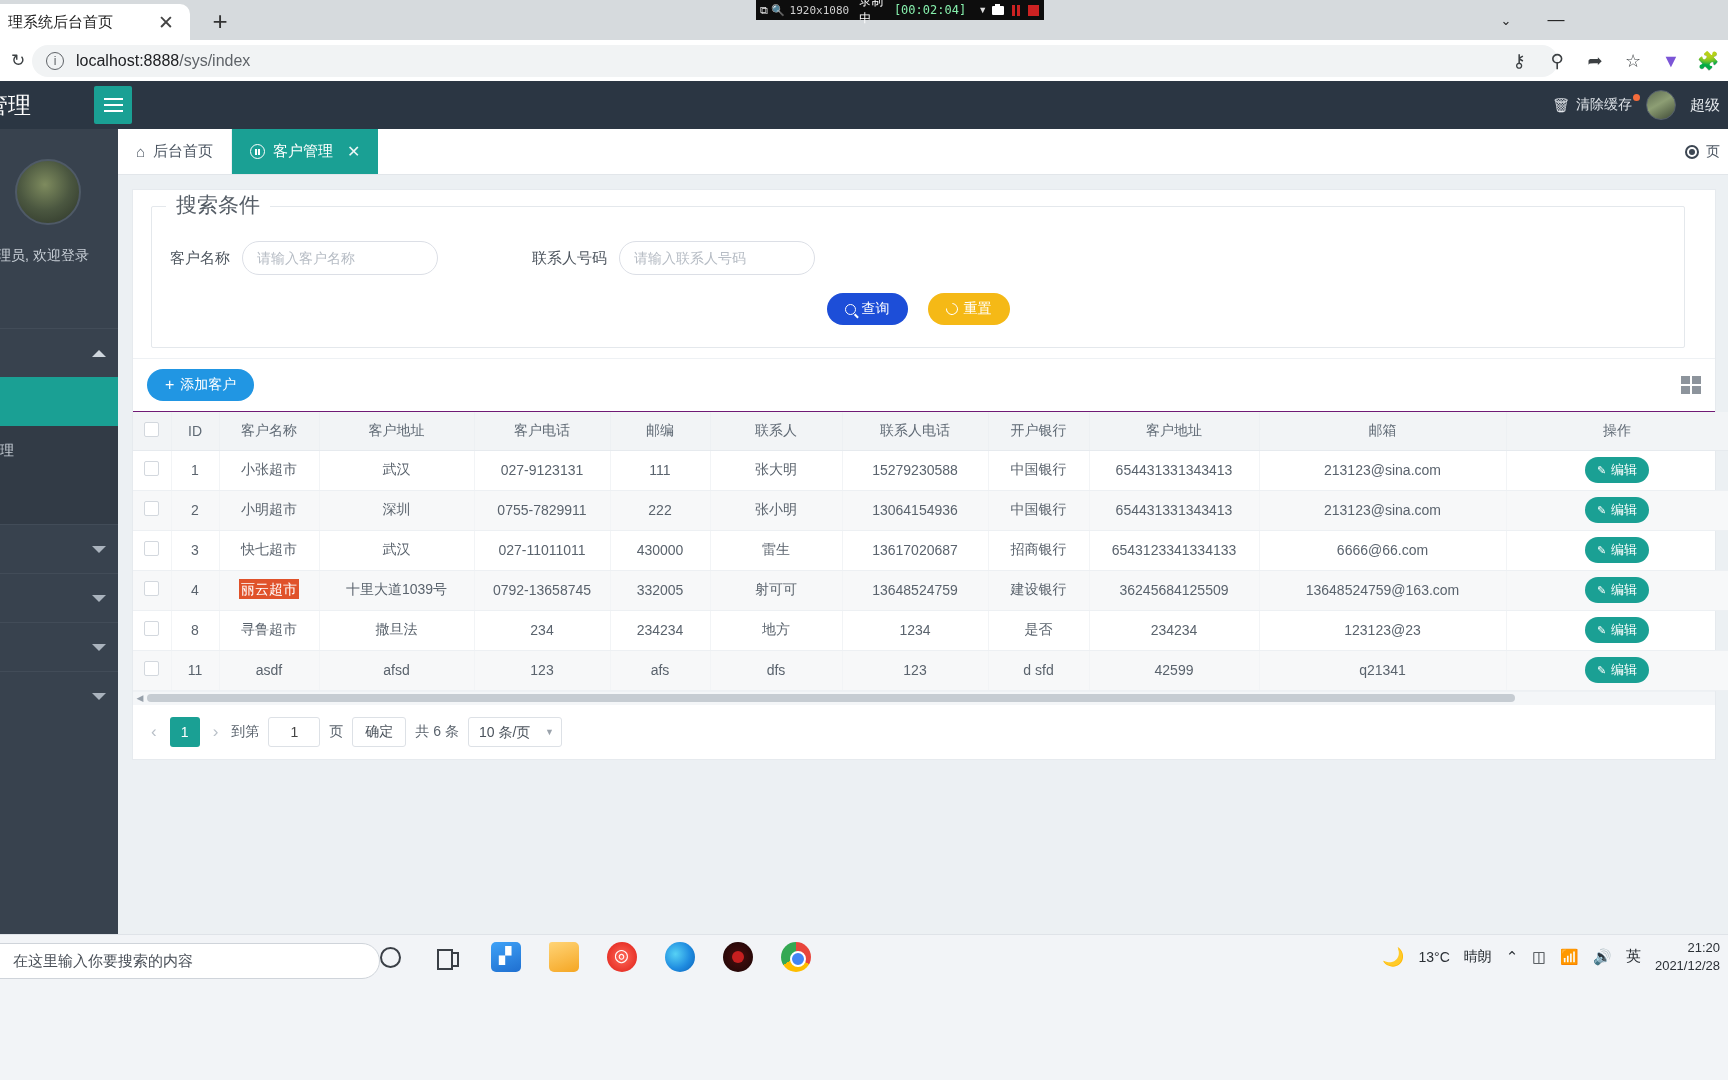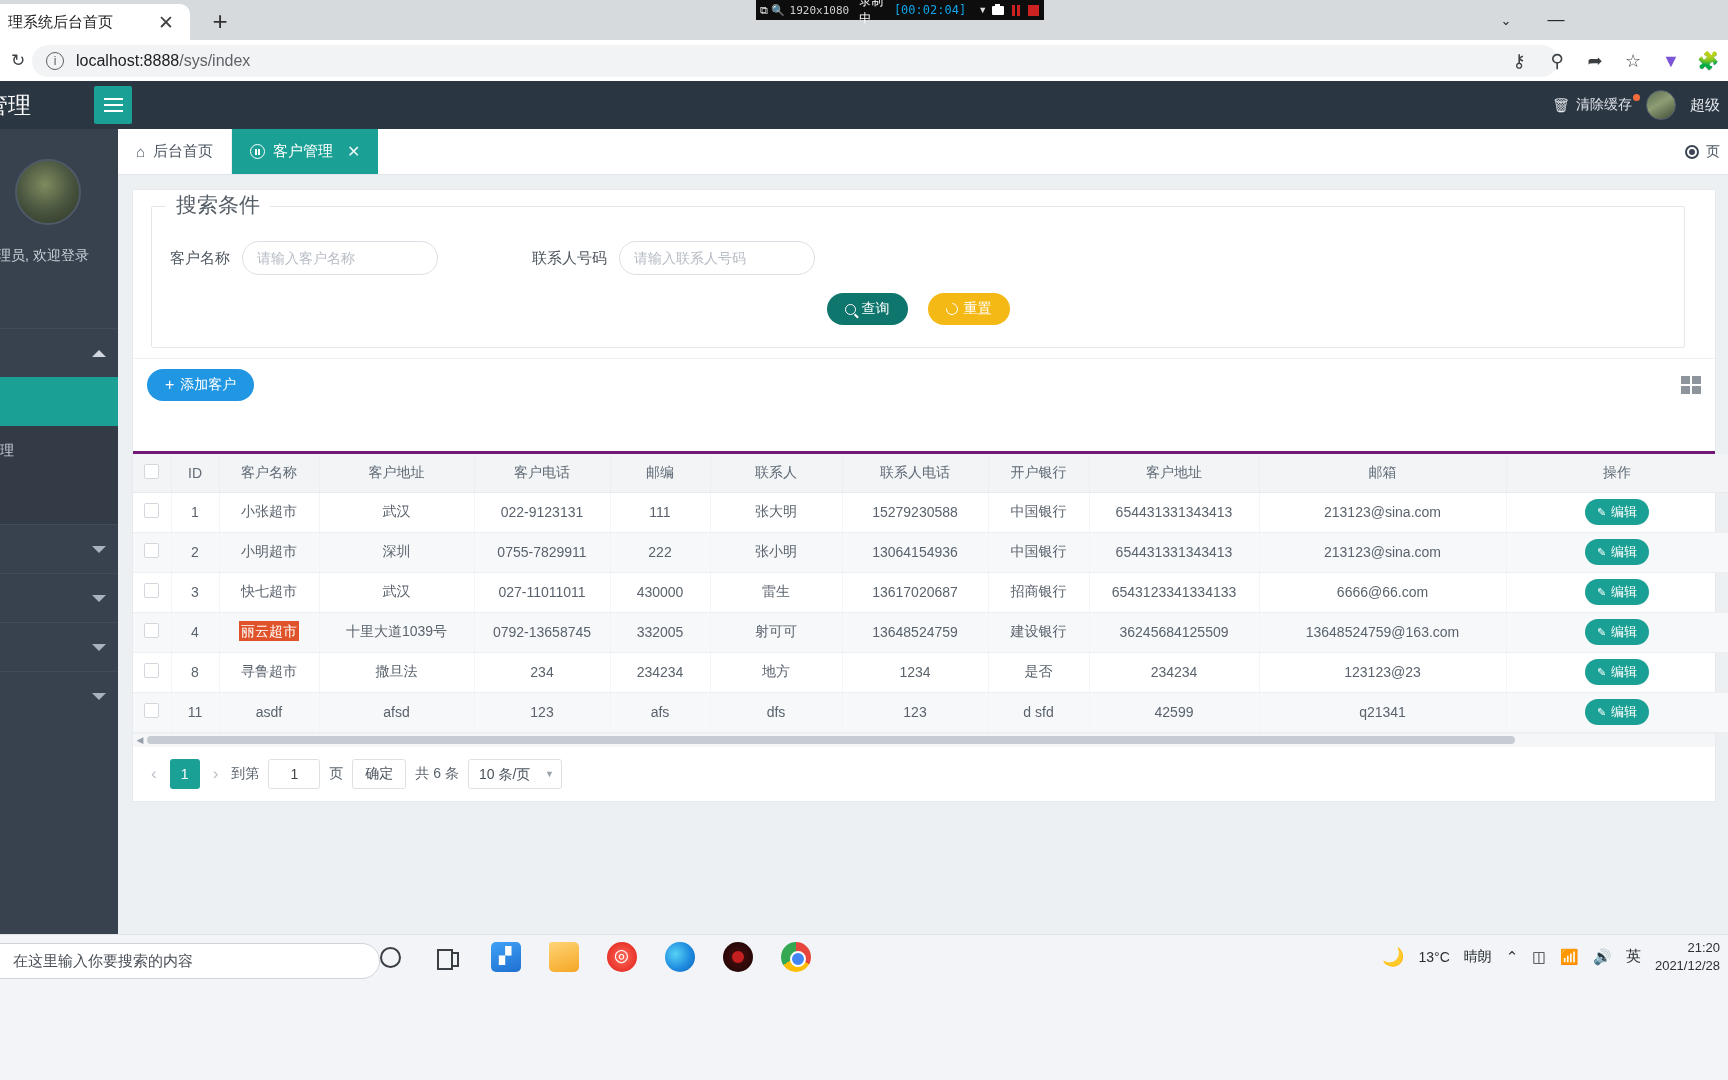--- a/index.html
+++ b/index.html
@@ -70,21 +70,21 @@
   
   .recbar {
     position: absolute; left: 756px; top: 0; width: 288px; height: 20px;
     background: #0d0d0d; display: flex; align-items: center; z-index: 40;
     padding: 0 4px; gap: 4px;
   }
   .rec-seg { color: #e6e6e6; font-size: 11px; display: flex; align-items: center;
     font-family: "DejaVu Sans Mono", monospace; gap: 3px; }
   .rec-res { color: #cfcfcf; font-size: 11px; font-family: "DejaVu Sans Mono", monospace; }
   .rec-state { color: #fff; font-size: 12px; margin-left: 6px; }
-  .rec-time { color: #0ea5e9; font-size: 12px; font-family: "DejaVu Sans Mono", monospace; }
+  .rec-time { color: #86efac; font-size: 12px; font-family: "DejaVu Sans Mono", monospace; }
   .rec-caret { color: #ddd; font-size: 9px; margin-left: 8px; }
   .rec-btn { width: 16px; height: 14px; display:flex; align-items:center; justify-content:center; }
   .rec-cam { width: 12px; height: 9px; background: #fff; border-radius: 1px; position: relative; }
   .rec-cam::before { content:""; position:absolute; left:3px; top:-2px; width:5px; height:2px; background:#fff; }
   .rec-pause { display: flex; gap: 2px; }
   .rec-pause i { display:block; width: 3px; height: 11px; background: #cc2222; }
   .rec-stop { width: 11px; height: 11px; background: #cc2222; }
 
   
   .app {
@@ -210,21 +210,21 @@
   }
   .fld-input::placeholder { color: #b6bcc4; }
   .gap-a { width: 48px; } .gap-b { width: 46px; }
   .btn-row { display: flex; justify-content: center; gap: 20px; padding: 18px 0 6px; }
   .btn {
     height: 32px; border-radius: 16px; border: none; color: #fff;
     font-size: 14px; padding: 0 18px; cursor: pointer;
     display: inline-flex; align-items: center; gap: 6px;
     font-family: "Liberation Sans", "DejaVu Sans", sans-serif;
   }
-  .btn.search { background: #0f766e; }
+  .btn.search { background: #1d4ed8; }
   .btn.reset { background: #f5b916; }
   .btn.add { background: #2196e3; margin: 0; }
   .ic-mag {
     width: 11px; height: 11px; border: 1.6px solid #fff; border-radius: 50%;
     position: relative; display: inline-block;
   }
   .ic-mag::after { content:""; position:absolute; right:-4px; bottom:-3px; width:5px; height:1.6px;
     background:#fff; transform: rotate(45deg); }
   .ic-refresh {
     width: 12px; height: 12px; border: 1.6px solid #fff; border-radius: 50%;
@@ -237,21 +237,21 @@
     display: flex; align-items: center; padding: 10px 14px 10px 14px;
     border-top: 1px solid #eef1f4;
   }
   .grid-ic {
     margin-left: auto; width: 20px; height: 18px; display: grid;
     grid-template-columns: 1fr 1fr; gap: 2px; cursor: pointer;
   }
   .grid-ic i { background: #8d949c; display: block; }
 
   
-  .table-wrap { position: relative; border-top: 3px solid #701a75; margin-top: 40px; }
+  .table-wrap { position: relative; border-top: 1px solid #701a75; }
   table { border-collapse: collapse; width: 1595px; table-layout: fixed; }
   thead th {
     background: #f2f4f6; color: #606a75; font-weight: normal; font-size: 14px;
     height: 38px; border-bottom: 1px solid #e6eaee; border-right: 1px solid #edf0f3;
     text-align: center;
   }
   tbody td {
     height: 40px; font-size: 14px; color: #5a636d; text-align: center;
     border-bottom: 1px solid #edf0f3; border-right: 1px solid #f2f4f6;
     overflow: hidden; white-space: nowrap;
@@ -557,21 +557,21 @@
                 <th class="col-mail">邮箱</th>
                 <th class="col-op">操作</th>
               </tr>
             </thead>
             <tbody id="tbody">
                 <tr>
                   <td class="col-cb"><span class="cb"></span></td>
                   <td class="col-id">1</td>
                   <td class="col-name">小张超市</td>
                   <td class="col-addr">武汉</td>
-                  <td class="col-phone">022-9123131</td>
+                  <td class="col-phone">027-9123131</td>
                   <td class="col-zip">111</td>
                   <td class="col-contact">张大明</td>
                   <td class="col-cphone">15279230588</td>
                   <td class="col-bank">中国银行</td>
                   <td class="col-acct">654431331343413</td>
                   <td class="col-mail">213123@sina.com</td>
                   <td class="col-op"><button class="btn-edit">
                       <span class="ic-pen">✎</span>
                       <span>编辑</span>
                     </button></td>

